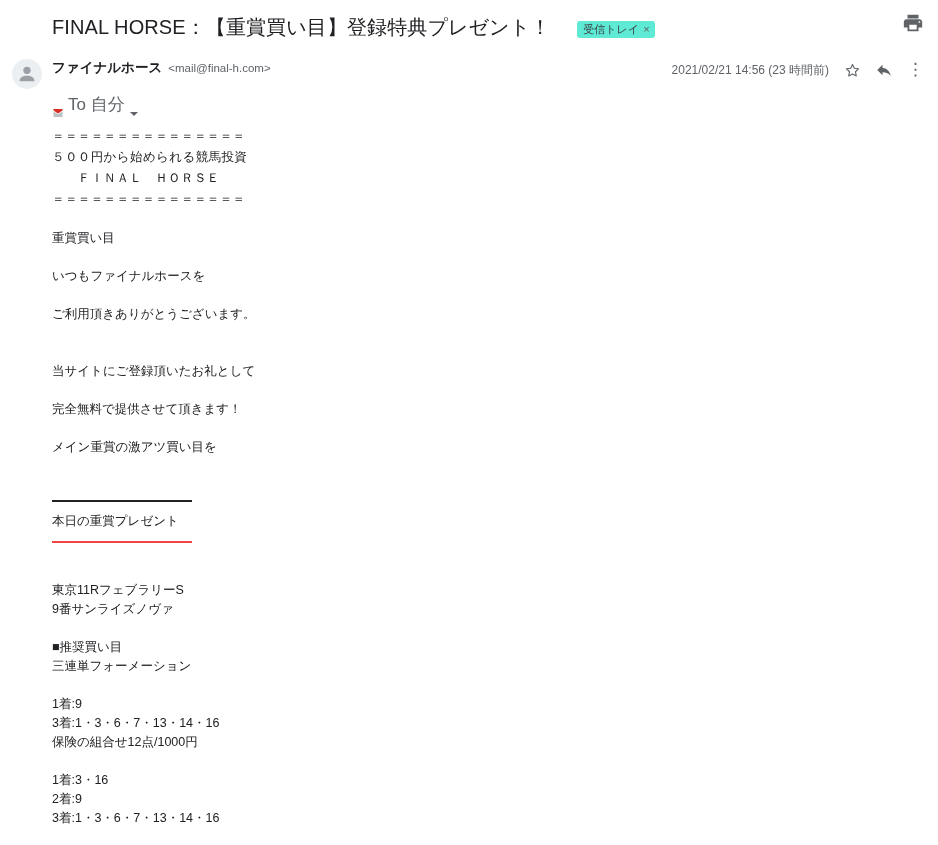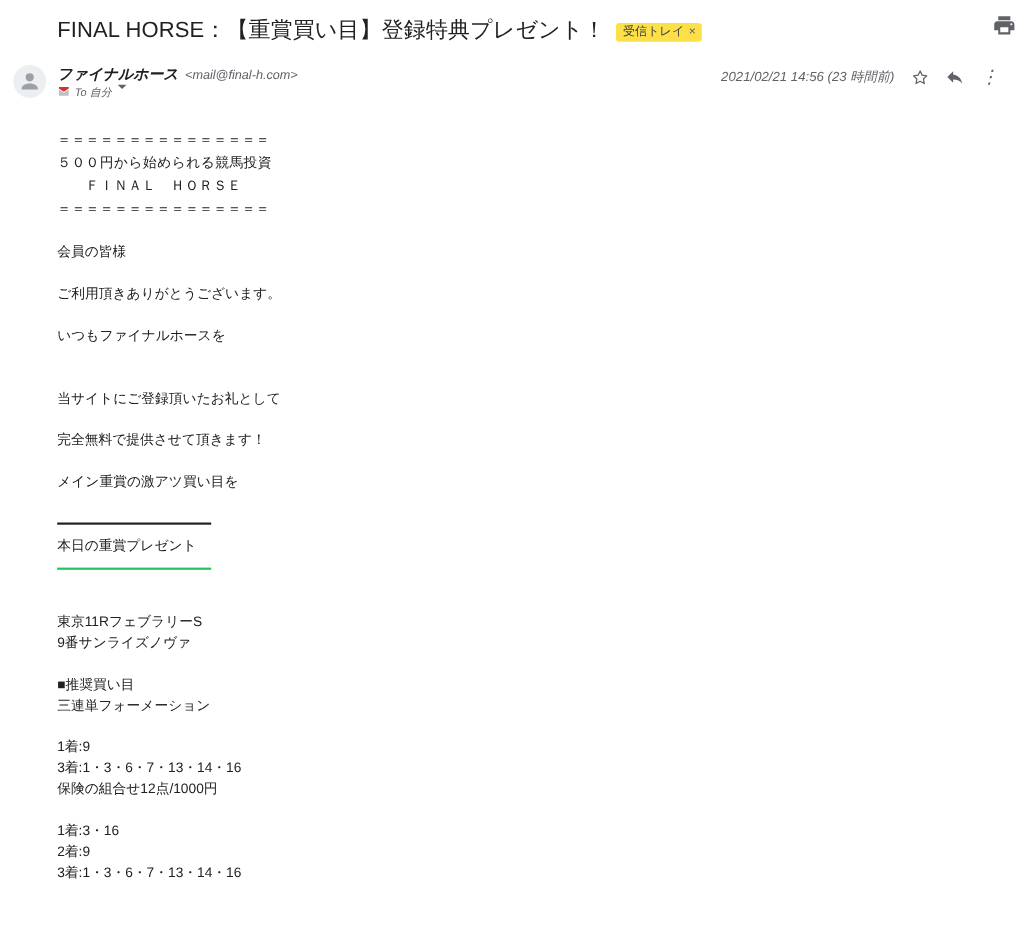--- a/index.html
+++ b/index.html
@@ -18,34 +18,34 @@
 
   
   .mail-header {
     position: relative;
     padding: 14px 18px 0 52px;
     box-sizing: border-box;
   }
   .subject-row {
     display: flex;
     align-items: center;
-    gap: 10px;
+    gap: 27px;
   }
   .subject {
     font-size: 20px;
     font-weight: 400;
     color: #202124;
     letter-spacing: 0.1px;
     white-space: nowrap;
   }
   .label-chip {
     display: inline-flex;
     align-items: flex-start;
     gap: 4px;
-    background: #fde047;
+    background: #5eead4;
     color: #3c4043;
     font-size: 11px;
     border-radius: 3px;
     padding: 2px 5px 2px 6px;
     line-height: 1.2;
     position: relative;
     top: 2px;
   }
   .label-chip .chip-x {
     font-size: 11px;
@@ -62,21 +62,20 @@
   }
 
   
   .sender-block {
     position: relative;
     margin-top: 18px;
     padding-left: 52px;
     padding-right: 22px;
     min-height: 48px;
     box-sizing: border-box;
-    font-style: italic;
   }
   .avatar {
     position: absolute;
     left: 12px;
     top: 0px;
     width: 30px;
     height: 30px;
     border-radius: 50%;
     background: #eceff1;
     display: flex;
@@ -93,43 +92,43 @@
     font-size: 13.5px;
     font-weight: bold;
     color: #202124;
   }
   .sender-email {
     font-size: 11.5px;
     color: #5f6368;
   }
   .to-line {
     display: flex;
-    align-items: flex-start;
+    align-items: flex-end;
     gap: 4px;
-    margin-top: 0;
-    font-size: 10px;
+    margin-top: 16px;
+    font-size: 17px;
     color: #5f6368;
   }
   .to-icon {
     display: inline-block;
     width: 12px;
     height: 12px;
   }
   .caret {
     display: inline-block;
     width: 0; height: 0;
     border-left: 4px solid transparent;
     border-right: 4px solid transparent;
     border-top: 4px solid #5f6368;
     margin-left: 1px;
     cursor: pointer;
   }
   .meta-right {
     position: absolute;
-    right: 30px;
+    right: 14px;
     top: 2px;
     display: flex;
     align-items: center;
     gap: 14px;
   }
   .date-text {
     font-size: 12px;
     color: #5f6368;
     white-space: nowrap;
   }
@@ -165,25 +164,25 @@
   }
   .para {
     line-height: 19px;
     margin: 0 0 19px 0;
     font-size: 12.5px;
   }
   .gap-sm { height: 19px; }
   .heading-underline {
     display: inline-block;
     border-top: 2px solid #202124;
-    border-bottom: 2px solid #22c55e;
+    border-bottom: 2px solid #ef4444;
     padding: 11px 0 11px 0;
     min-width: 140px;
     font-size: 12.5px;
-    margin-top: 8px;
+    margin-top: 24px;
     font-family: Liberation Mono, monospace;
   }
   .sec {
     line-height: 19px;
     white-space: pre-line;
     font-size: 12.5px;
   }
   .sec-gap { height: 19px; }
 </style>
 </head>
@@ -246,23 +245,23 @@
 
 <div class="mail-body">
 
   <div class="mono-head">＝＝＝＝＝＝＝＝＝＝＝＝＝＝＝</div>
   <div class="mono-head">５００円から始められる競馬投資</div>
   <div class="mono-head">　　ＦＩＮＡＬ　ＨＯＲＳＥ</div>
   <div class="mono-head">＝＝＝＝＝＝＝＝＝＝＝＝＝＝＝</div>
 
   <div class="gap-sm"></div>
 
-  <p class="para">会員の皆様</p>
+  <p class="para">重賞買い目</p>
+  <p class="para">いつもファイナルホースを</p>
   <p class="para">ご利用頂きありがとうございます。</p>
-  <p class="para">いつもファイナルホースを</p>
   <div class="gap-sm"></div>
   <p class="para">当サイトにご登録頂いたお礼として</p>
   <p class="para">完全無料で提供させて頂きます！</p>
   <p class="para">メイン重賞の激アツ買い目を</p>
 
   <div class="heading-underline">本日の重賞プレゼント</div>
 
   <div class="sec-gap"></div>
   <div class="sec-gap"></div>
 

